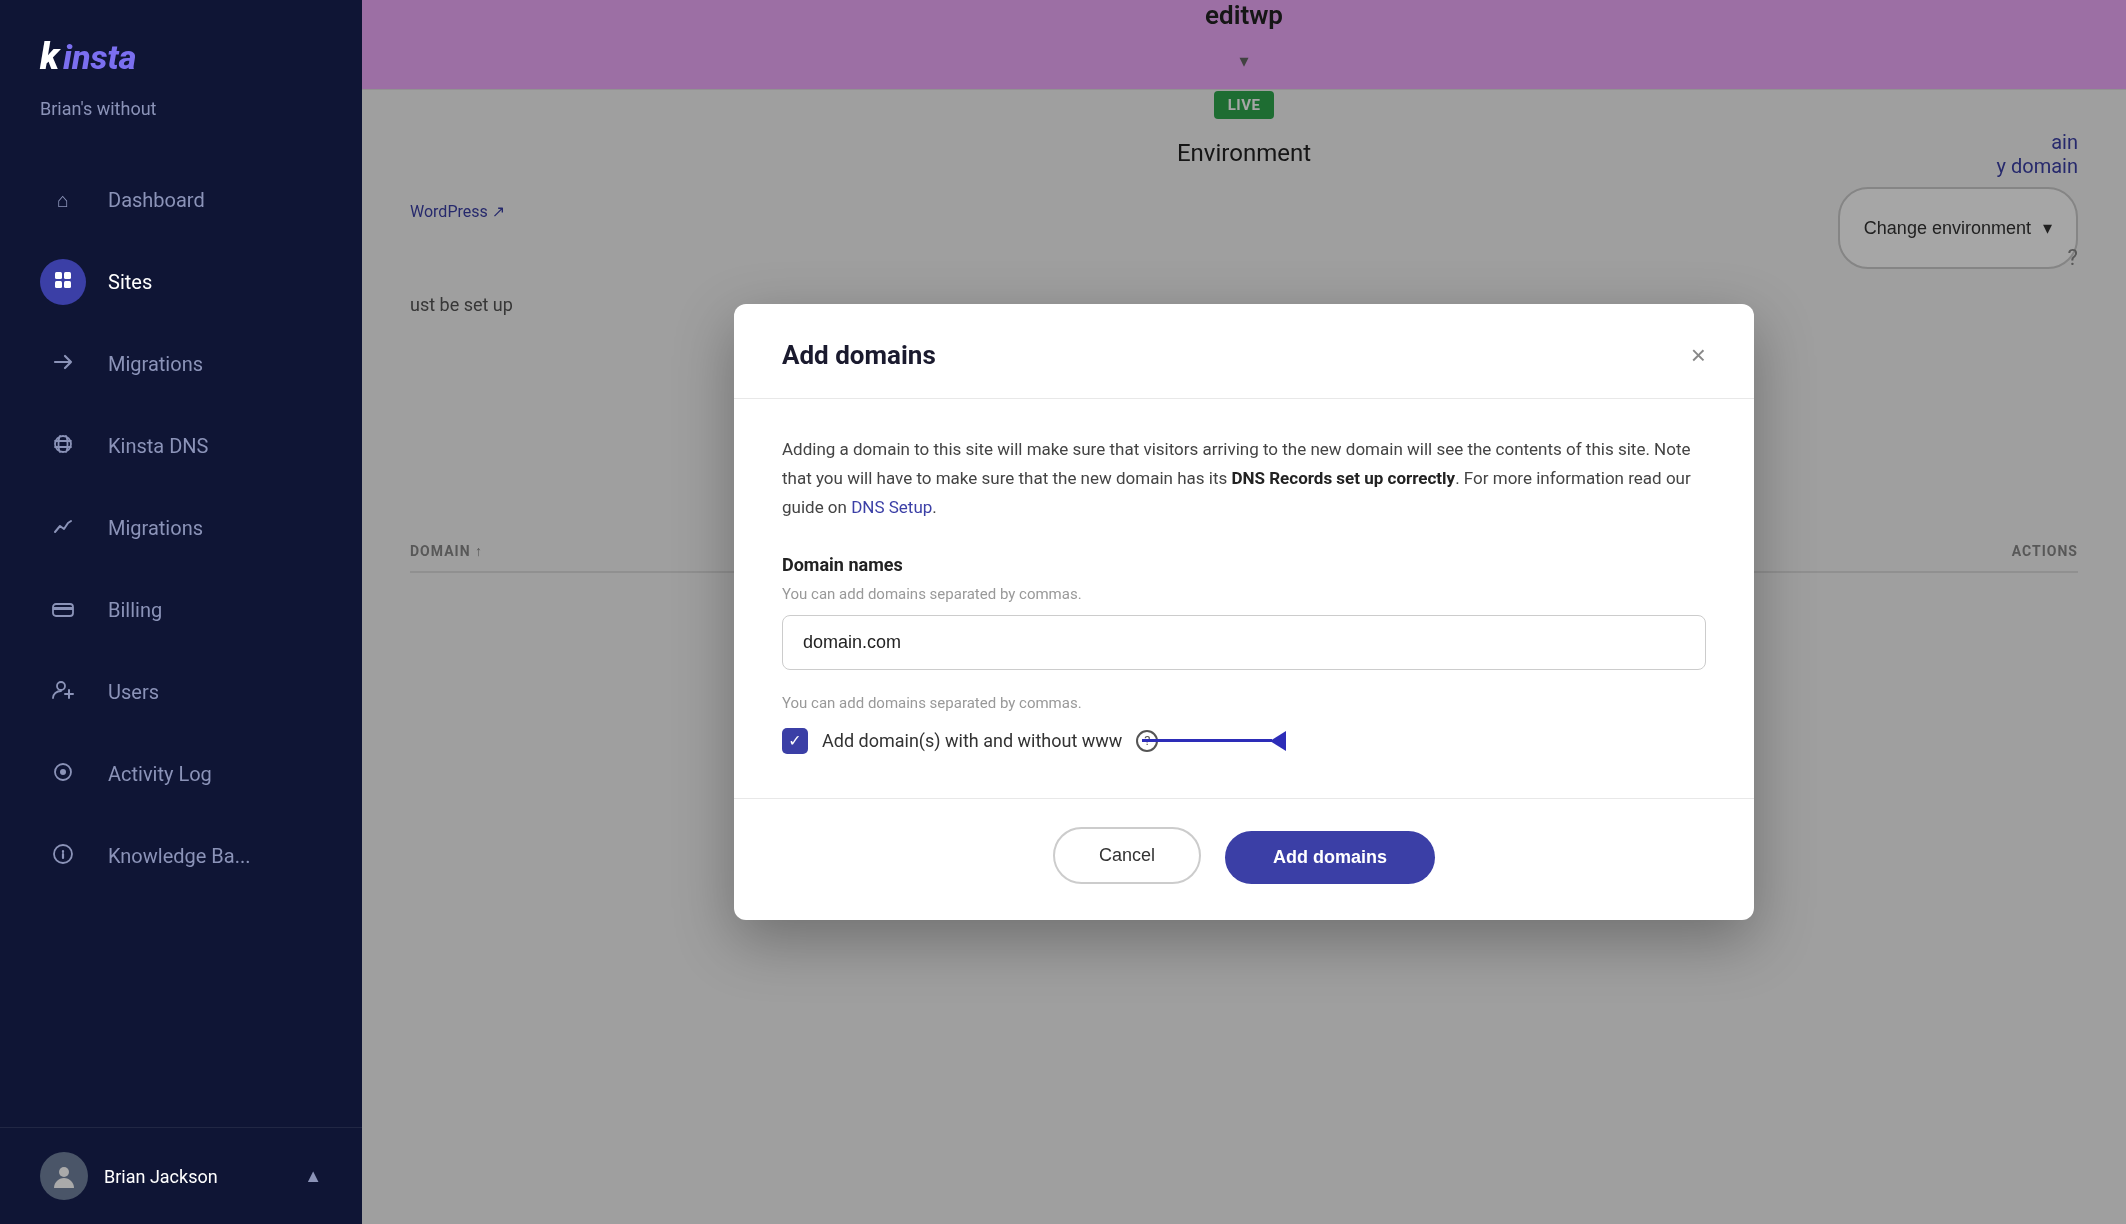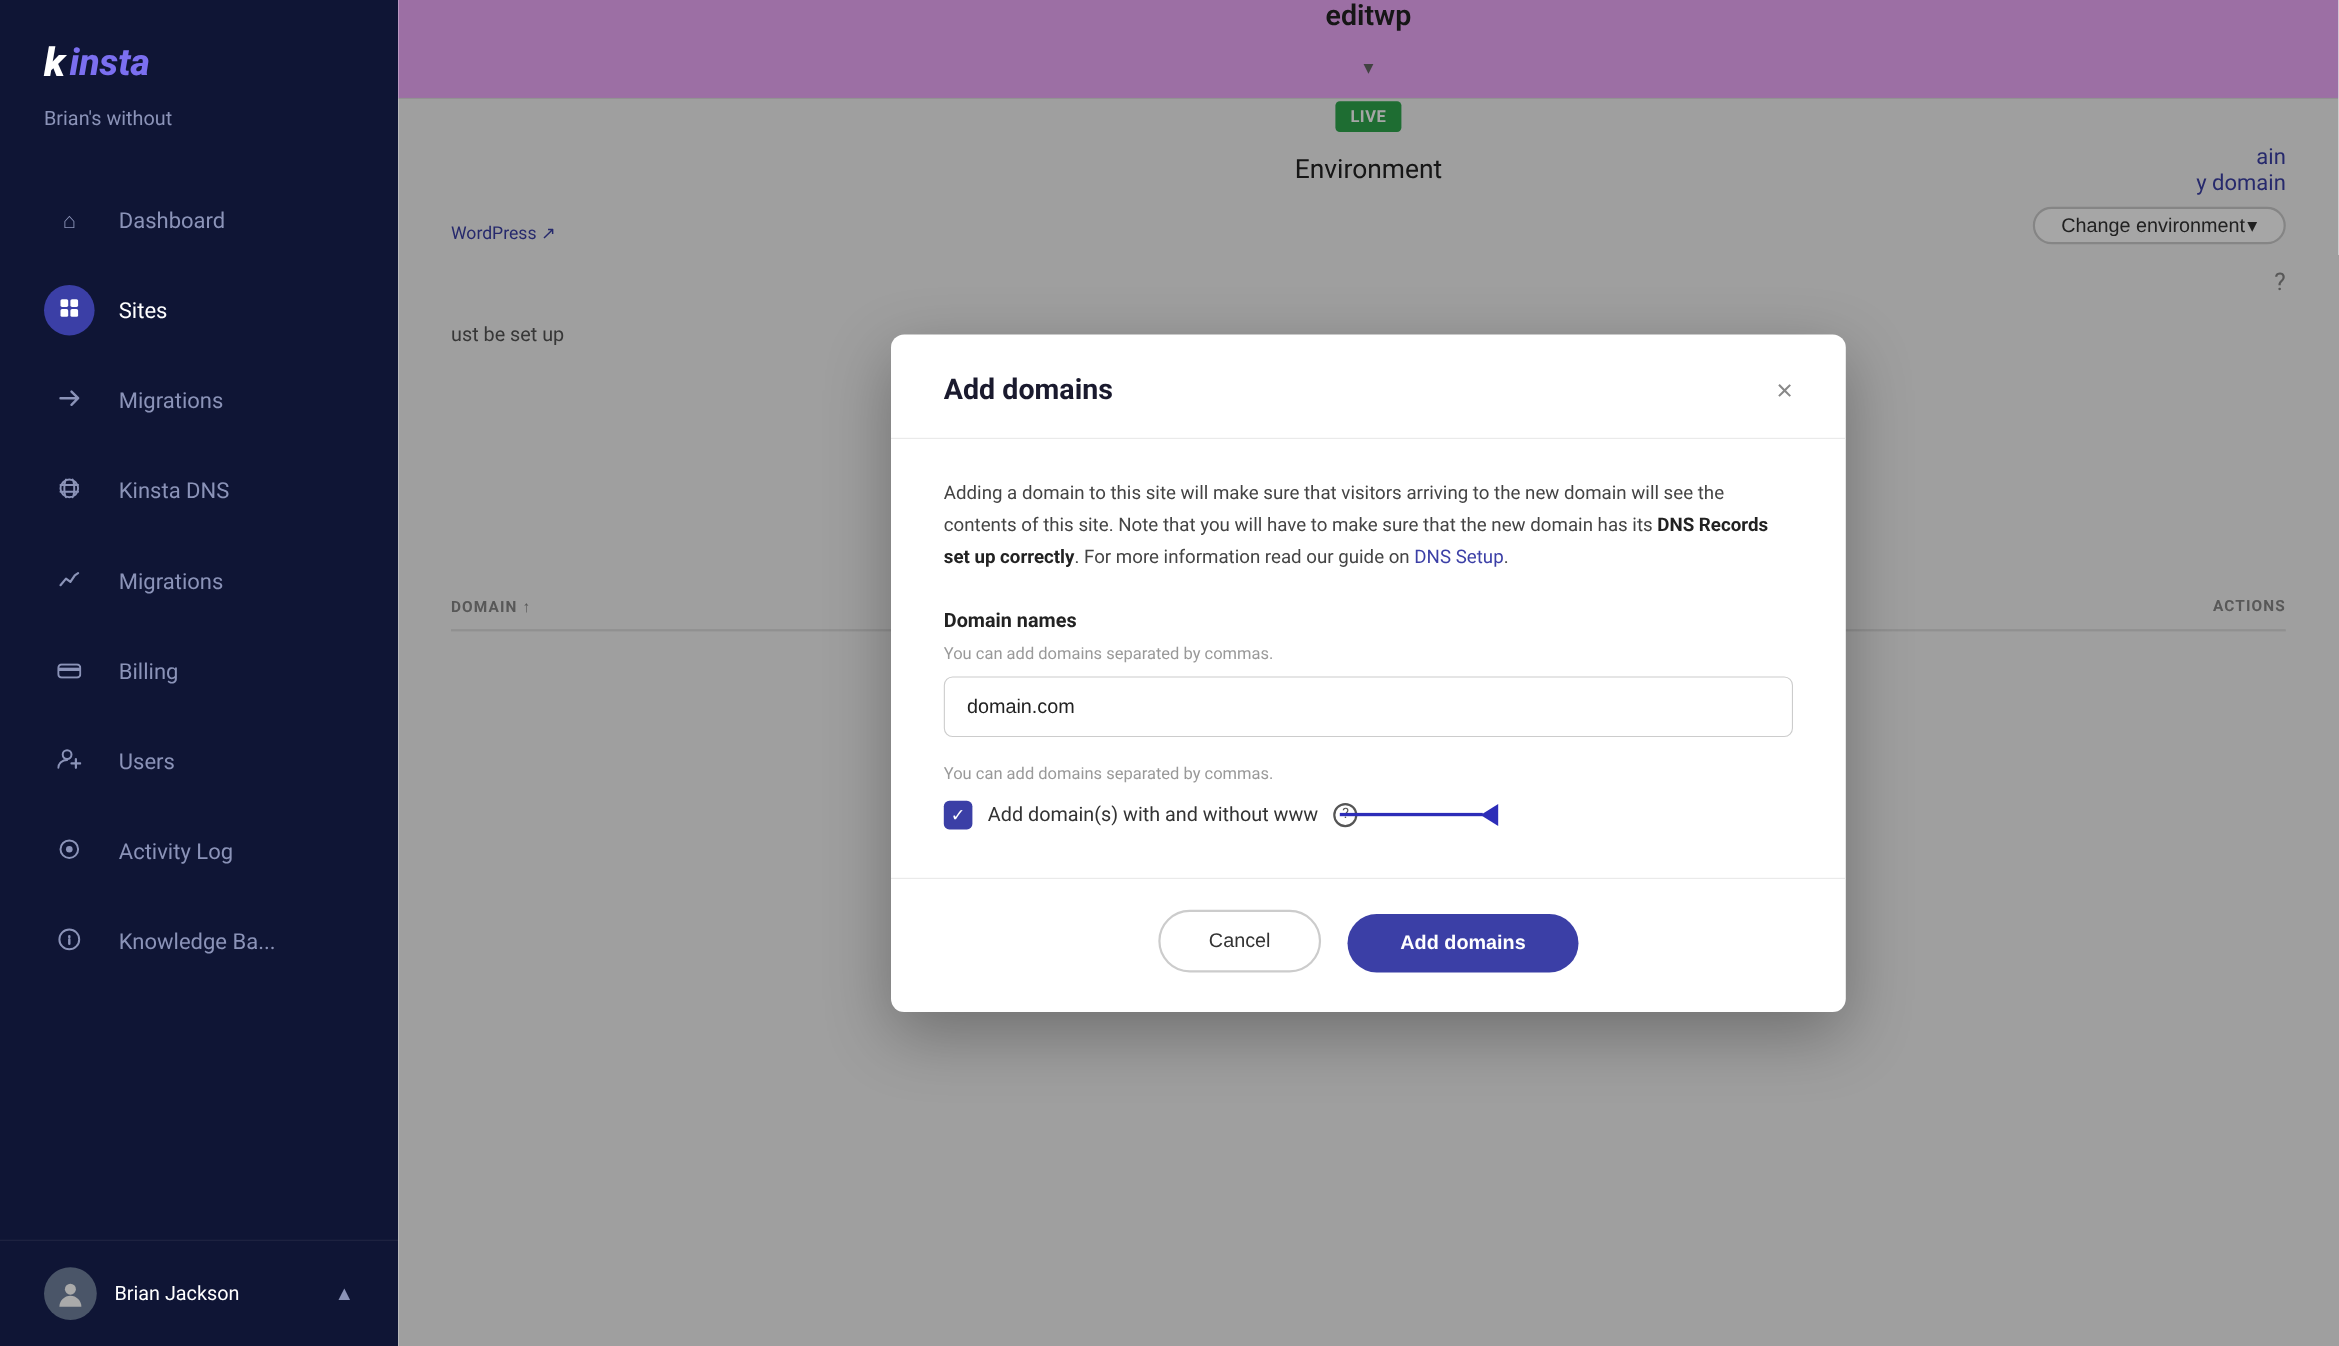--- a/index.html
+++ b/index.html
@@ -111,27 +111,27 @@
       padding: 5px 14px;
       border-radius: 4px;
       letter-spacing: 0.5px;
     }
     .env-label { font-size: 24px; color: #222; }
     .change-env-btn {
       margin-left: auto;
       border: 2px solid #ccc;
       background: #fff;
       border-radius: 30px;
-      padding: 4px 24px;
+      padding: 28px 24px;
       font-size: 18px;
       color: #333;
       cursor: pointer;
       display: flex;
       align-items: center;
-      gap: 2px;
+      gap: 12px;
     }
     .main-content {
       padding: 30px 48px;
     }
     .table-header-row {
       display: flex;
       padding: 12px 0;
       border-bottom: 2px solid #ddd;
       margin-top: 200px;
     }
@@ -154,21 +154,21 @@
       position: absolute;
       top: 0; left: 0; right: 0; bottom: 0;
       display: flex;
       align-items: center;
       justify-content: center;
       z-index: 20;
     }
     .modal {
       background: #fff;
       border-radius: 12px;
-      width: 868px;
+      width: 1020px;
       max-width: 95%;
       box-shadow: 0 20px 60px rgba(0,0,0,0.3);
       overflow: hidden;
     }
     .modal-header {
       padding: 36px 48px 28px 48px;
       border-bottom: 1px solid #e8e8e8;
       display: flex;
       align-items: center;
       justify-content: space-between;

